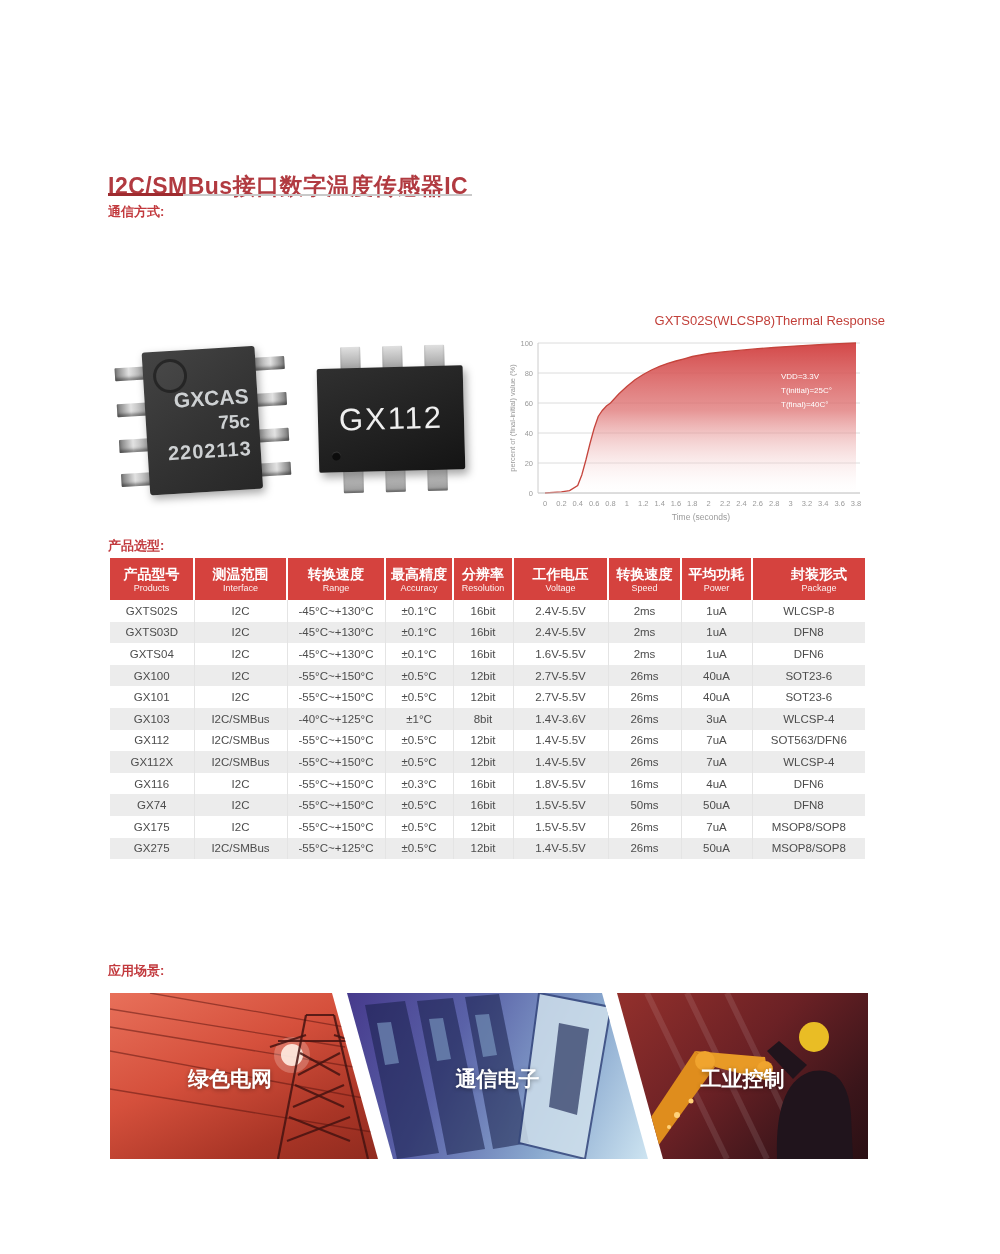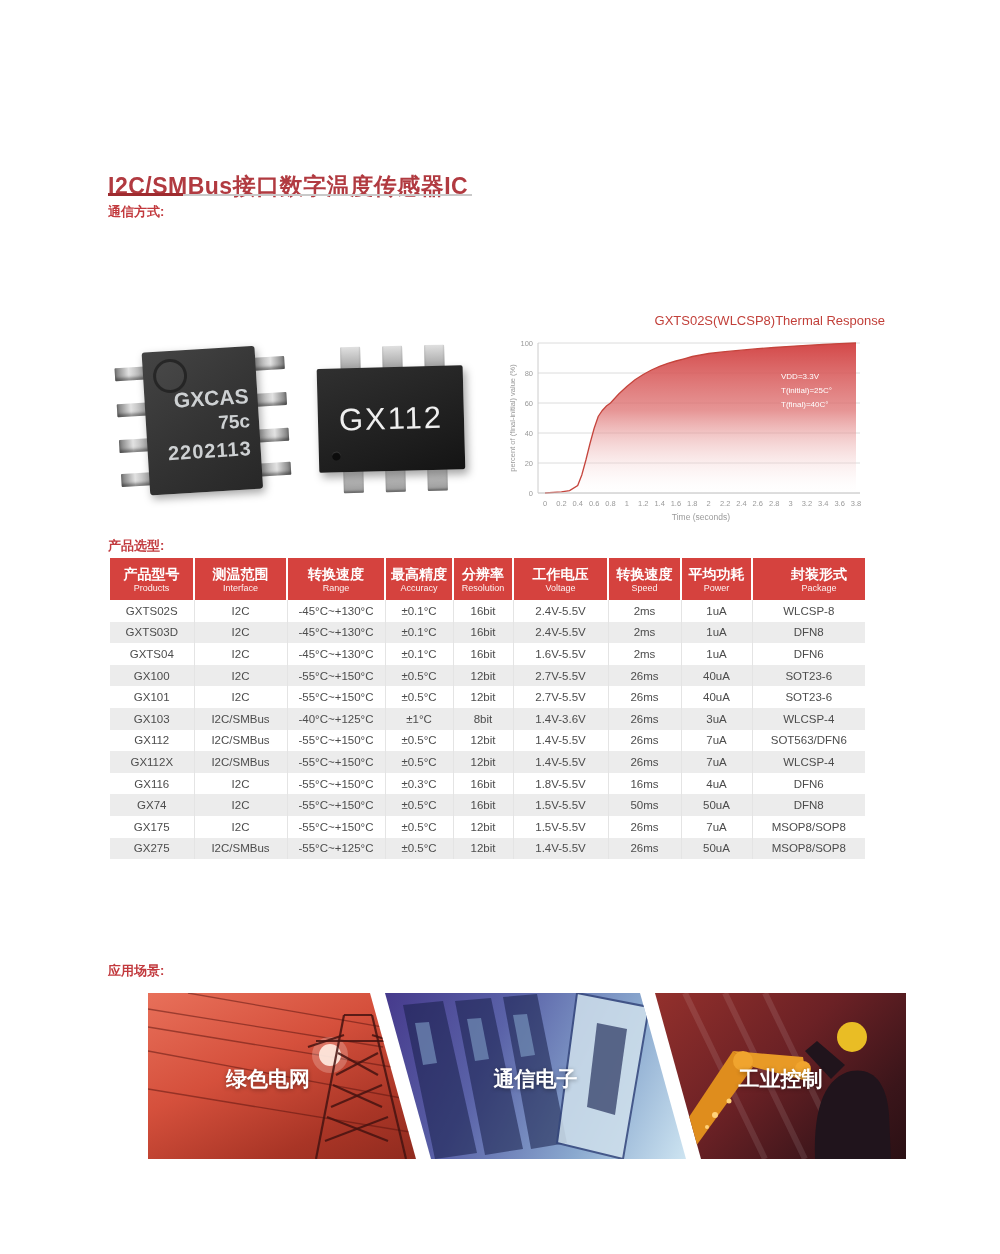--- a/index.html
+++ b/index.html
@@ -63,21 +63,21 @@
   .th-zh{font-size:14px;font-weight:bold;line-height:16px;margin-top:2px;}
   .th-en{font-size:9px;font-weight:normal;opacity:.92;line-height:12px;}
   .product-table td{height:21.6px;padding:0;text-align:center;font-size:11.5px;color:#4c4c4c;
     border-right:1px solid #e4e4e4;white-space:nowrap;overflow:hidden;}
   .product-table td:last-child{border-right:none;}
   .product-table tbody tr:nth-child(even){background:var(--alt_row,#ececec);}
   .product-table td.small{font-size:8.5px;}
 
   
   .app-strip{position:absolute;left:108px;top:993px;width:762px;height:166px;}
-  .app-card{position:absolute;top:0;height:166px;overflow:hidden;margin-left:38px;}
+  .app-card{position:absolute;top:0;height:166px;overflow:hidden;}
   .app-card svg{position:absolute;left:0;top:0;}
   .card1{left:2px;width:280px;clip-path:polygon(0 0,222px 0,268px 166px,0 166px);
     background:linear-gradient(155deg,#e8705a 0%,#d5503c 40%,#a93526 75%,#8e2a1e 100%);}
   .card2{left:239px;width:301px;clip-path:polygon(0 0,255px 0,301px 166px,46px 166px);
     background:linear-gradient(115deg,#463a8c 0%,#5a62a8 35%,#8aa9cf 70%,#cde4f1 100%);}
   .card3{left:509px;width:251px;clip-path:polygon(0 0,251px 0,251px 166px,46px 166px);
     background:linear-gradient(135deg,#93302c 0%,#6b2125 45%,#3a151a 80%,#2a1014 100%);}
   .app-label{position:absolute;top:72px;color:#fff;font-size:21px;font-weight:bold;
     text-shadow:0 1px 4px rgba(0,0,0,.4);white-space:nowrap;}
   .card1 .app-label{left:78px;}

